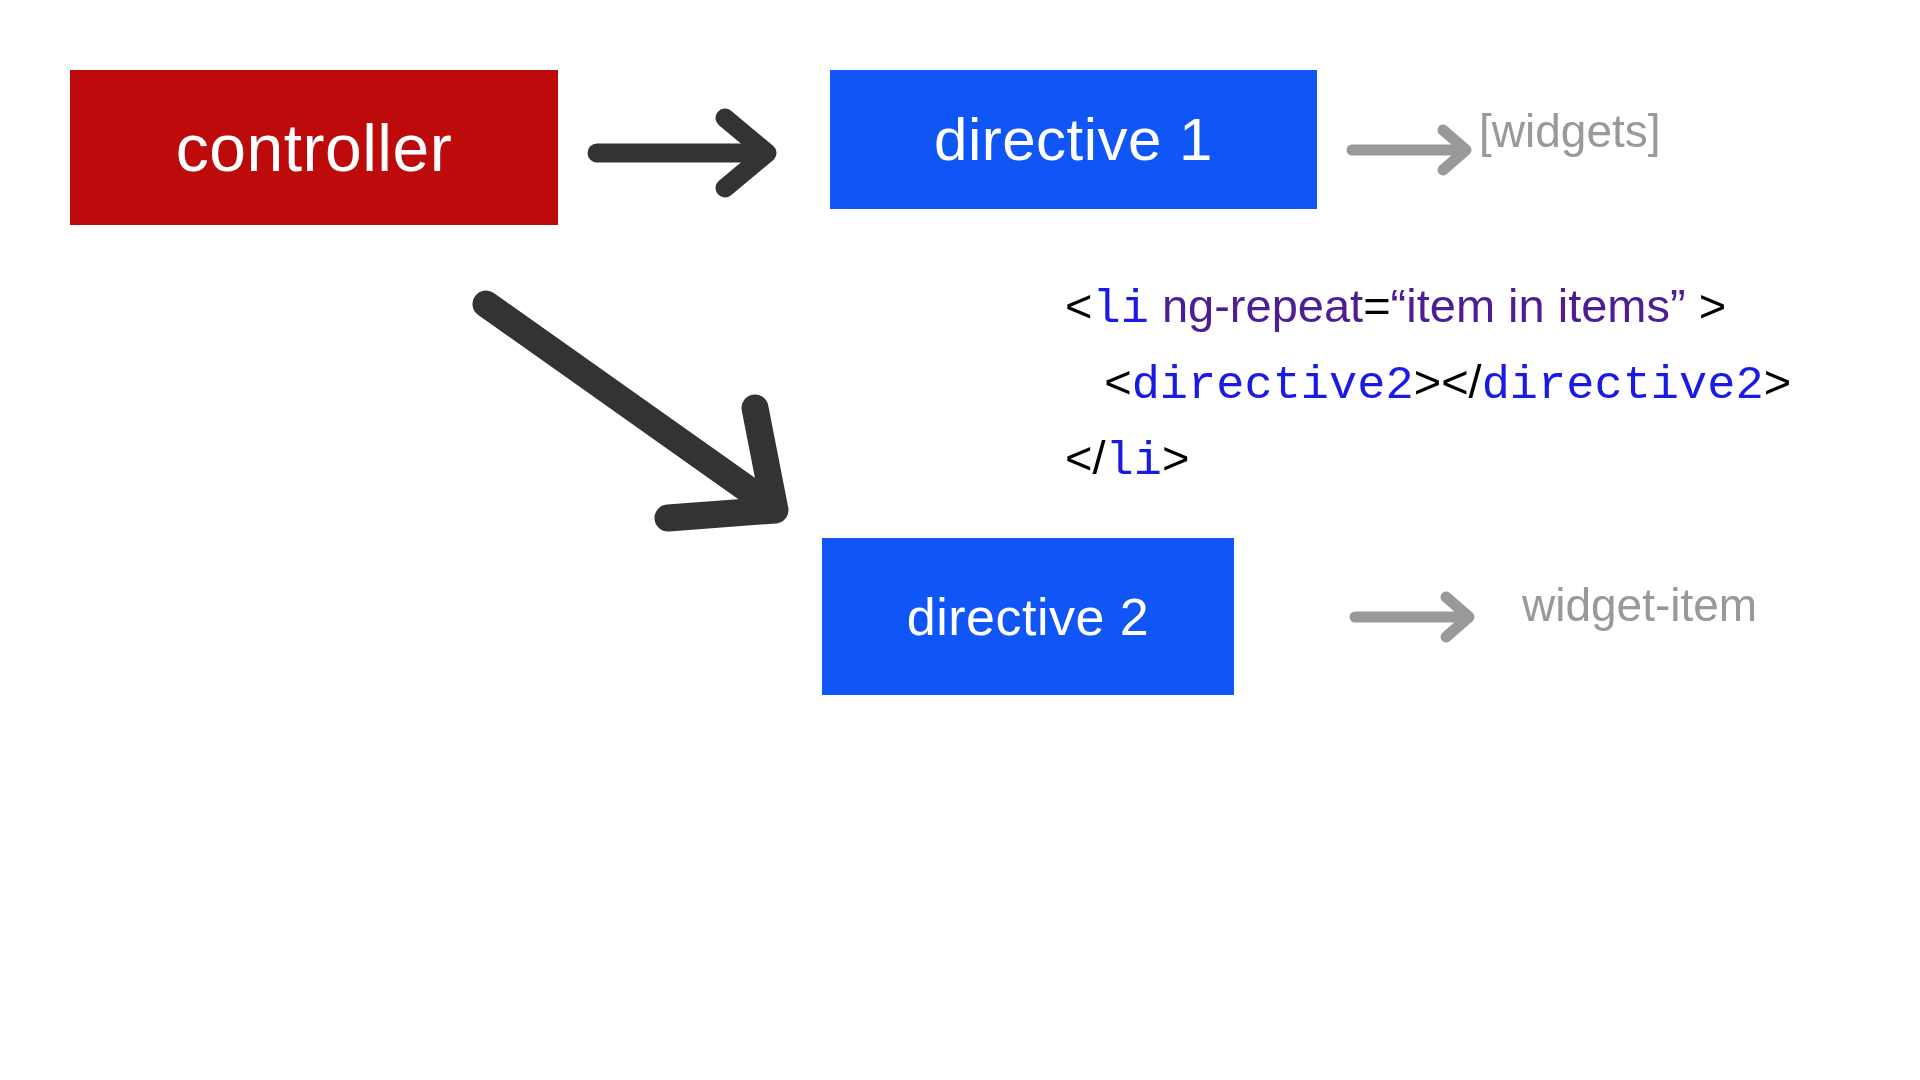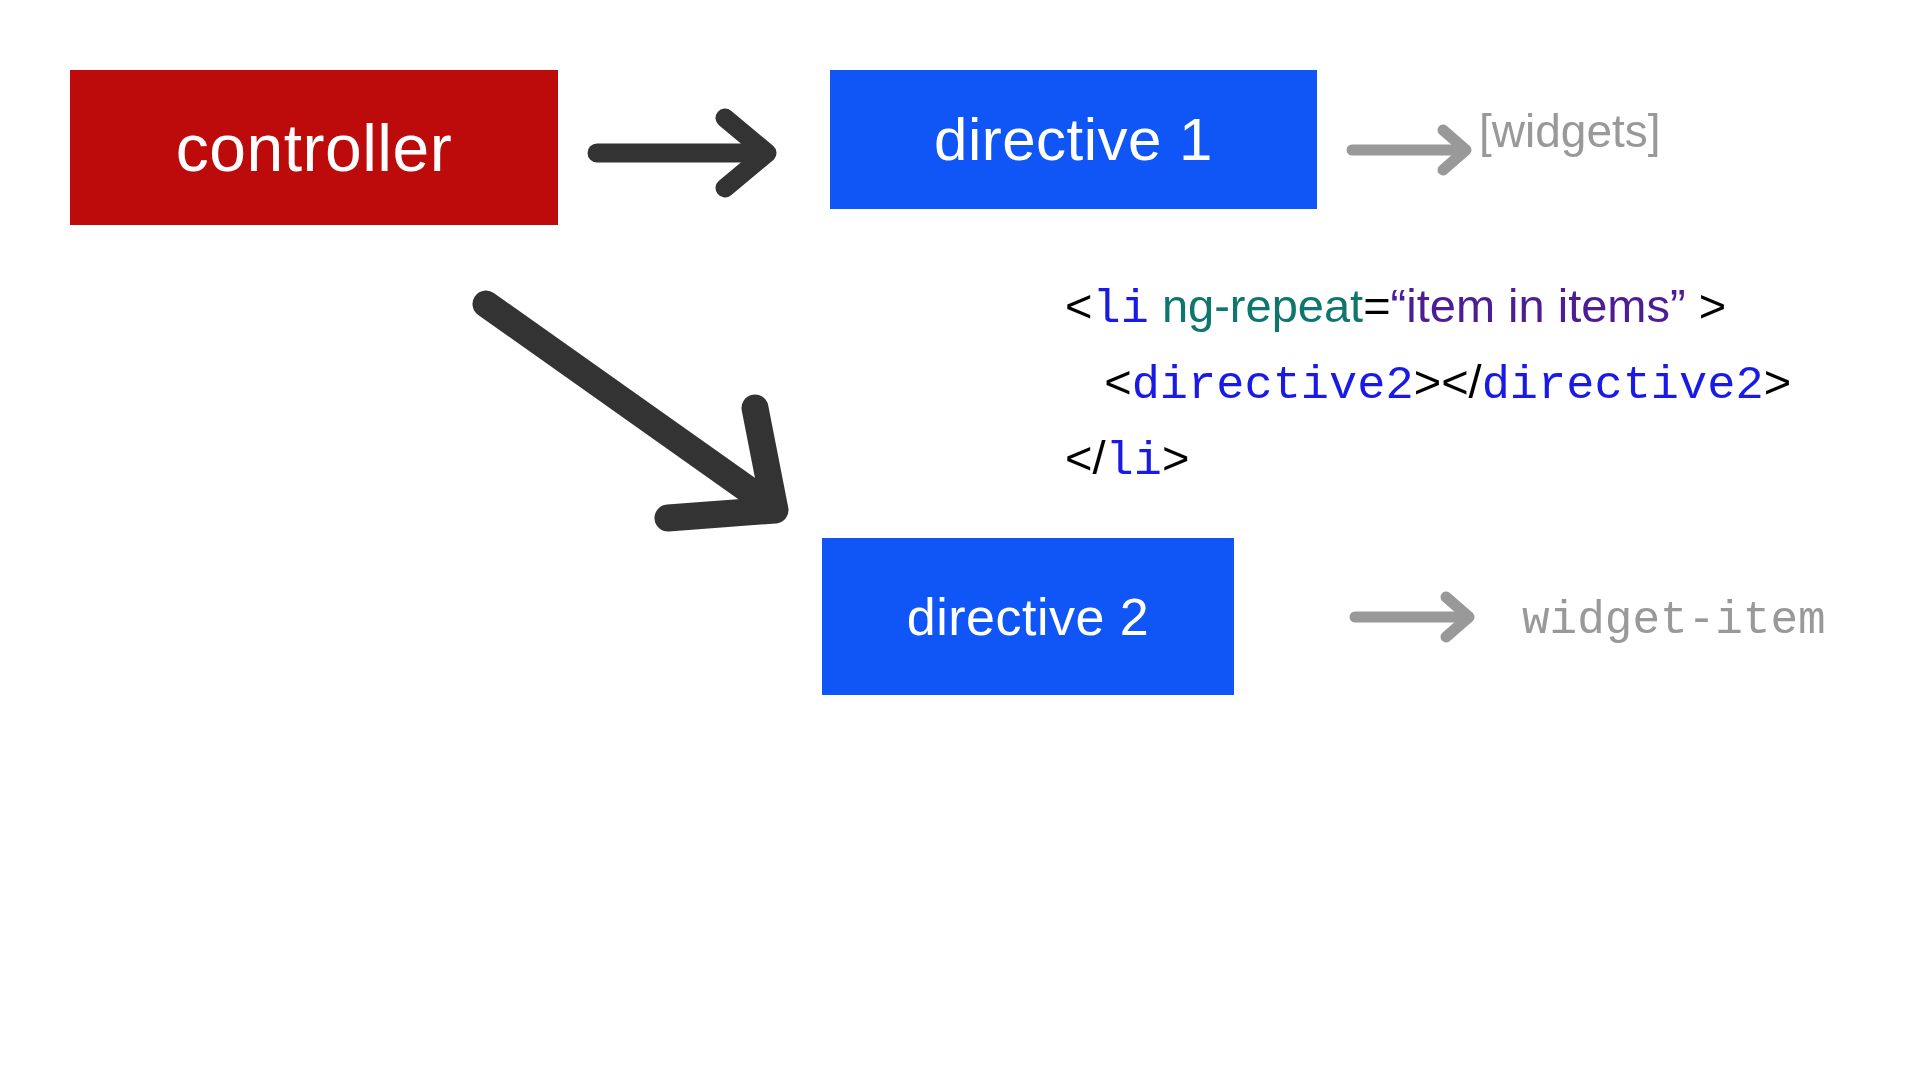--- a/index.html
+++ b/index.html
@@ -99,40 +99,39 @@
     color: #999999;
     white-space: nowrap;
   }
   #label-widgets {
     left: 1439px;
     top: 104px;
     margin-left: 40px;
   }
   #label-widget-item {
     left: 1522px;
-    top: 595px;
-    font-family: Liberation Mono, monospace;
+    top: 578px;
   }
 
   
   #code-snippet {
     position: absolute;
     left: 1065px;
     top: 270px;
     font-family: "Liberation Sans", sans-serif;
     font-size: 47px;
     line-height: 72px;
     white-space: pre;
   }
   #code-snippet .code-line {
     white-space: pre;
   }
   .tok-punct  { color: #000000; }
   .tok-tag    { color: #1a1ae6; font-family: Liberation Mono, monospace; }
-  .tok-attr   { color: #0f766e; }
+  .tok-attr   { color: #4c1d95; }
   .tok-string { color: #4c1d95; }
   .tok-eq     { color: #000000; }
 
   
   #note-item-undefined {
     position: absolute;
     left: 1065px;
     top: 795px;
     font-family: "Liberation Sans", sans-serif;
     font-size: 48px;

